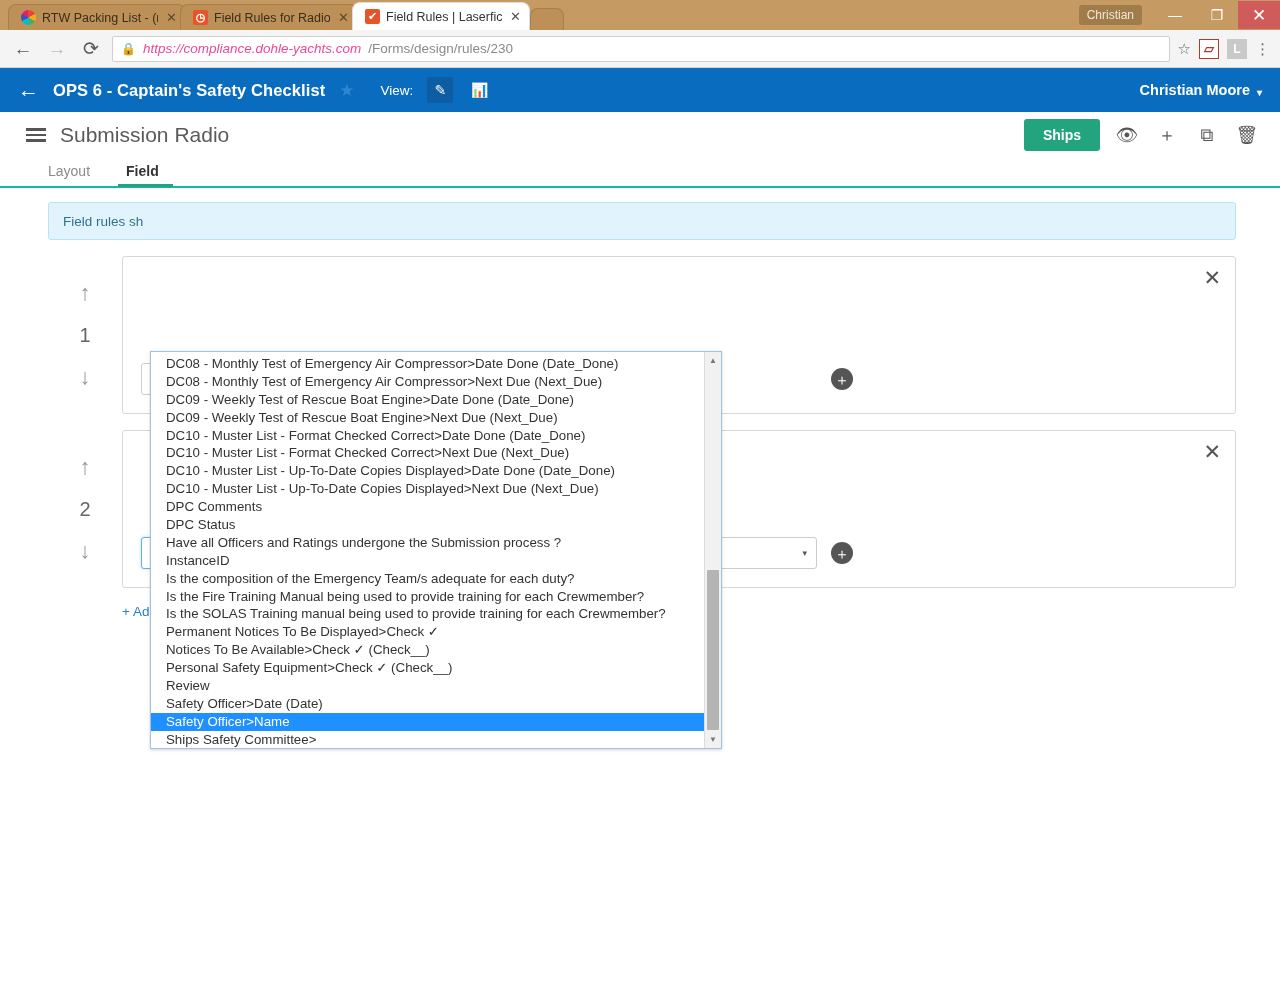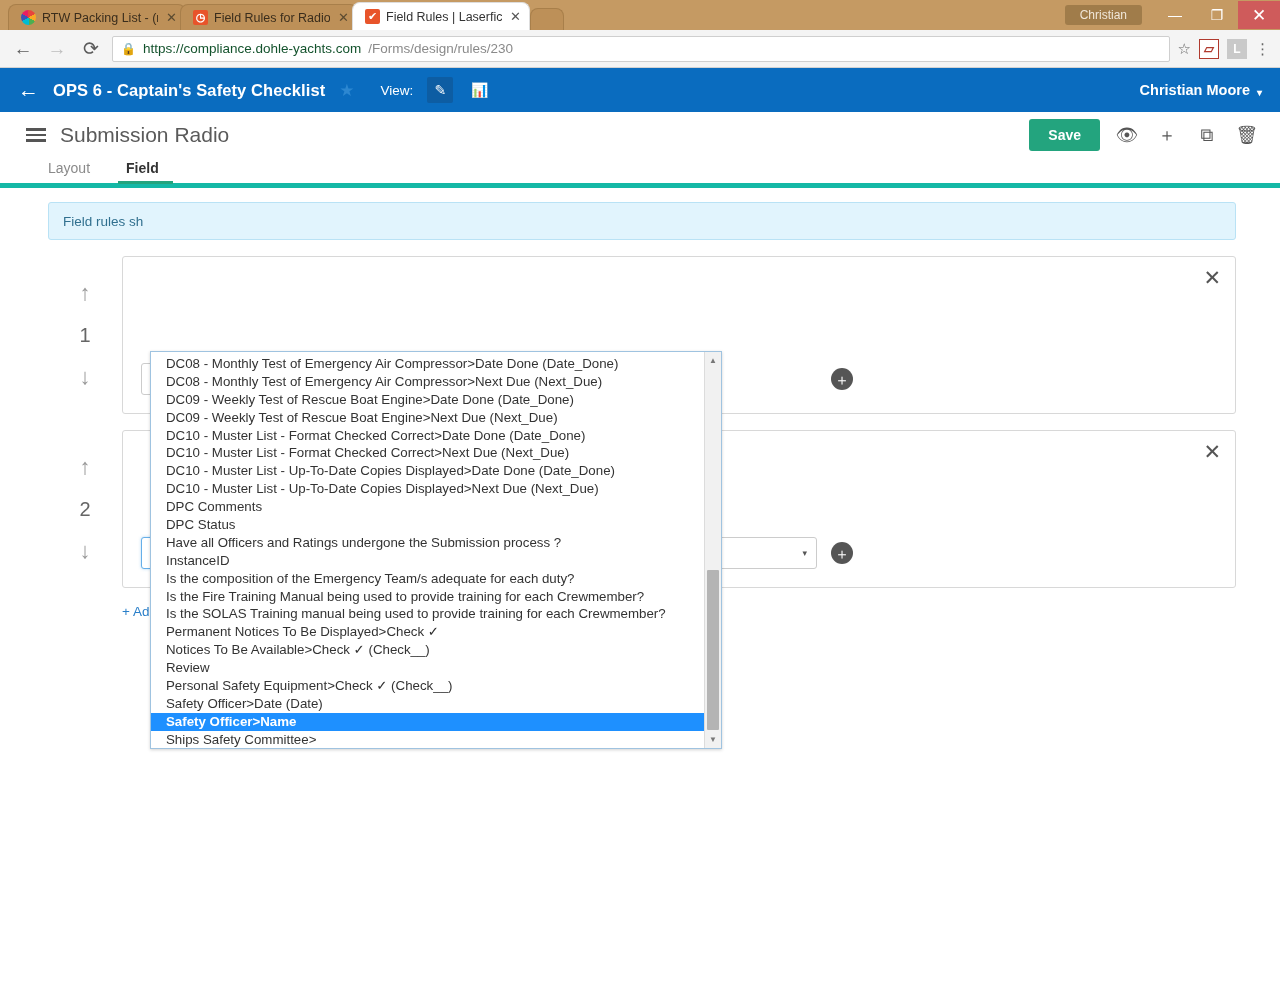--- a/index.html
+++ b/index.html
@@ -43,38 +43,38 @@
   .tab.active .tab-close { color: #555; }
   .tab-stub {
     width: 34px; height: 22px; background: #bd9058;
     border: 1px solid #a87f4a; border-bottom: none;
     border-top-left-radius: 8px; border-top-right-radius: 8px;
     margin-left: 6px;
   }
   .win-controls { position: absolute; right: 0; top: 0; display: flex; align-items: center; height: 30px; }
   .profile-chip {
     background: #a8norm; background: #a07c4a; color: #f0e6d8; font-size: 12px;
-    padding: 3px 15px; border-radius: 3px; margin-right: 12px;
+    padding: 3px 8px; border-radius: 3px; margin-right: 12px;
   }
   .win-btn { width: 42px; height: 28px; display: flex; align-items: center; justify-content: center; color: #fff; font-size: 14px; }
   .win-btn.close { background: #cf5b5b; font-size: 17px; }
 
   
   .addressbar {
     height: 38px; background: #f4f4f4; border-bottom: 1px solid #d2d2d2;
     display: flex; align-items: center; padding: 0 10px; gap: 8px;
   }
   .nav-icon { width: 26px; height: 26px; display: flex; align-items: center; justify-content: center; color: #5a5a5a; font-size: 19px; }
   .nav-icon.dim { color: #bdbdbd; }
   .omnibox {
     flex: 1; height: 26px; background: #fff; border: 1px solid #cfcfcf; border-radius: 2px;
     display: flex; align-items: center; padding: 0 8px; gap: 7px; font-size: 13.5px;
   }
   .lock-icon { color: #1a8a3c; font-size: 12px; }
-  .url-strong { color: #14532d; }
+  .url-strong { color: #ec4899; font-style: italic; }
   .url-dim { color: #8a8a8a; }
   .omni-star { font-size: 15px; color: #666; }
   .ext-icon { width: 20px; height: 20px; display: flex; align-items: center; justify-content: center; font-size: 12px; }
   .ext-pdf { background: #fff; border: 1px solid #b03a2e; color: #b03a2e; font-weight: bold; font-size: 13px; }
   .ext-l { background: #c9c9c9; color: #fff; font-weight: bold; font-size: 12px; }
   .ext-menu { color: #666; font-size: 15px; letter-spacing: 0; }
 
   
   .app-header {
     height: 44px; background: #0a6cbf; display: flex; align-items: center;
@@ -104,21 +104,21 @@
   .toolbar-spacer { flex: 1; }
   .save-btn {
     background: #23a47e; color: #fff; font-size: 14px; font-weight: bold;
     padding: 8px 19px; border-radius: 3px; border: none;
   }
   .tb-icon { width: 26px; height: 26px; display: flex; align-items: center; justify-content: center; color: #555; font-size: 18px; }
 
   
   .tabs-row {
     display: flex; align-items: flex-end; padding-left: 30px;
-    border-bottom: 5px solid #14b8a6; height: 30px; background: #fff;
+    border-bottom: 2px solid #14b8a6; height: 30px; background: #fff;
   }
   .ftab { font-size: 14px; color: #8a8a8a; padding: 0 18px 7px 18px; position: relative; }
   .ftab.active { color: #333; font-weight: bold; }
   .ftab.active::after {
     content: ""; position: absolute; left: 10px; right: 4px; bottom: -1px;
     height: 3px; background: #23a47e;
   }
 
   
   .content { padding: 14px 44px 0 48px; background: #fff; position: relative; }
@@ -158,21 +158,21 @@
 
   
   .dropdown {
     position: absolute; left: 150px; top: 163px; width: 572px; height: 398px;
     background: #fff; border: 1px solid #9fc3e0;
     display: flex; z-index: 40; font-size: 13.3px;
     box-shadow: 0 1px 3px rgba(0,0,0,.18);
   }
   .dd-list { flex: 1; padding: 3px 0 0 0; overflow: hidden; }
   .dd-item { height: 17.9px; line-height: 17.9px; padding: 0 4px 0 15px; color: #333; white-space: nowrap; }
-  .dd-item.selected { background: #1e90ff; color: #fff; font-weight: bold; }
+  .dd-item.selected { background: #1e90ff; color: #fff; }
   .dd-scroll { width: 17px; flex: 0 0 17px; background: #f1f1f1; border-left: 1px solid #dcdcdc; position: relative; }
   .dd-arrow { height: 17px; display: flex; align-items: center; justify-content: center; font-size: 8px; color: #777; }
   .dd-arrow.bot { position: absolute; bottom: 0; left: 0; right: 0; }
   .dd-thumb { position: absolute; left: 2px; right: 2px; top: 218px; height: 160px; background: #b4b4b4; border-radius: 1px; }
 </style>
 </head>
 <body>
 
 <div class="browser-titlebar">
   <div class="tabstrip">
@@ -236,21 +236,21 @@
 </div>
 
 <div class="form-toolbar">
   <span class="hamburger">
       <span></span>
       <span></span>
       <span></span>
     </span>
   <span class="form-title">Submission Radio</span>
   <span class="toolbar-spacer"></span>
-  <button class="save-btn">Save</button>
+  <button class="save-btn">Ships</button>
   <span class="tb-icon">👁</span>
   <span class="tb-icon">＋</span>
   <span class="tb-icon">⧉</span>
   <span class="tb-icon">🗑</span>
 </div>
 
 <div class="tabs-row">
   <div class="ftab">Layout</div>
   <div class="ftab active">Field</div>
 </div>
@@ -325,22 +325,22 @@
         <div class="dd-item">DC10 - Muster List - Up-To-Date Copies Displayed&gt;Next Due (Next_Due)</div>
         <div class="dd-item">DPC Comments</div>
         <div class="dd-item">DPC Status</div>
         <div class="dd-item">Have all Officers and Ratings undergone the Submission process ?</div>
         <div class="dd-item">InstanceID</div>
         <div class="dd-item">Is the composition of the Emergency Team/s adequate for each duty?</div>
         <div class="dd-item">Is the Fire Training Manual being used to provide training for each Crewmember?</div>
         <div class="dd-item">Is the SOLAS Training manual being used to provide training for each Crewmember?</div>
         <div class="dd-item">Permanent Notices To Be Displayed&gt;Check ✓</div>
         <div class="dd-item">Notices To Be Available&gt;Check ✓ (Check__)</div>
+        <div class="dd-item">Personal Safety Equipment&gt;Check ✓ (Check__)</div>
         <div class="dd-item">Review</div>
-        <div class="dd-item">Personal Safety Equipment&gt;Check ✓ (Check__)</div>
         <div class="dd-item">Safety Officer&gt;Date (Date)</div>
         <div class="dd-item selected">Safety Officer&gt;Name</div>
         <div class="dd-item">Ships Safety Committee&gt;</div>
       </div>
     <div class="dd-scroll">
       <div class="dd-arrow">▲</div>
       <div class="dd-thumb"></div>
       <div class="dd-arrow bot">▼</div>
     </div>
   </div>

